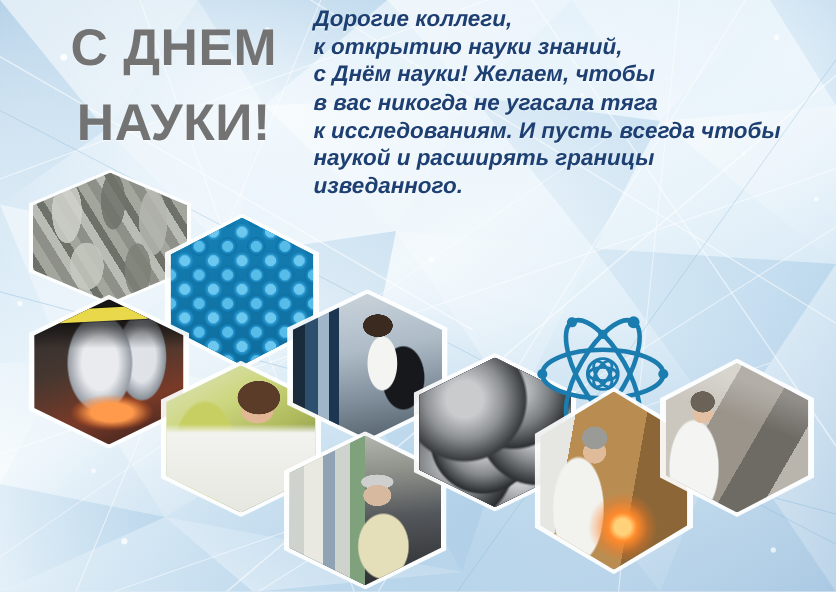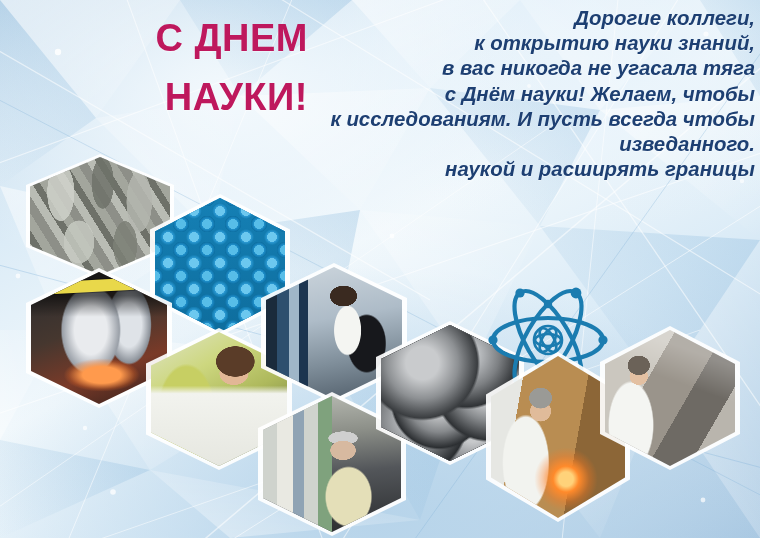--- a/index.html
+++ b/index.html
@@ -22,35 +22,35 @@
       radial-gradient(ellipse 60% 55% at 78% 10%, #e8f3fb 0%, rgba(232,243,251,0) 60%),
       radial-gradient(ellipse 80% 70% at 50% 95%, #b7d4ea 0%, rgba(183,212,234,0) 65%),
       linear-gradient(152deg,#b8d3e8 0%,#dcecf7 26%,#f1f8fc 46%,#dcecf7 66%,#a9c8e2 100%);
   }
   .poly{position:absolute;inset:0;}
   .poly svg{display:block;width:100%;height:100%;}
 
   
   .title-block{
     position:absolute;left:8px;top:20px;width:300px;
-    text-align:right;
-    color:#be185d;
+    text-align:center;
+    color:#737373;
     font-weight:bold;
     letter-spacing:0.5px;
     line-height:0.98;
-    font-size:38px;
+    font-size:47px;
     text-shadow:0 1px 1px rgba(255,255,255,.45);
   }
   .title-block .l1{display:block;}
   .title-block .l2{display:block;margin-top:22px;}
 
   
   .greet{
     position:absolute;left:285px;top:6px;width:470px;
-    text-align:right;
+    text-align:left;
     color:#1d3f72;
     font-weight:bold;font-style:italic;
     font-size:20.4px;line-height:25.2px;
     text-shadow:0 1px 1px rgba(255,255,255,.4);
   }
   .greet span{display:block;white-space:nowrap;}
 
   
   .hex{
     position:absolute;
@@ -255,25 +255,25 @@
   </div>
 
   <div class="title-block">
     <span class="l1">С ДНЕМ</span>
     <span class="l2">НАУКИ!</span>
   </div>
 
   <div class="greet">
     <span>Дорогие коллеги,</span>
     <span>к открытию науки знаний,</span>
+    <span>с Днём науки!  Желаем, чтобы</span>
     <span>в вас никогда не угасала тяга</span>
-    <span>с Днём науки!  Желаем, чтобы</span>
     <span>к исследованиям. И пусть всегда чтобы</span>
+    <span>наукой и расширять границы</span>
     <span>изведанного.</span>
-    <span>наукой и расширять границы</span>
   </div>
 
   <div class="hexwrap" style="left:26px;top:154px;width:148px;height:124px;"></div>
   <div class="hex" style="left:30px;top:157px;width:140px;height:118px;">
     <div class="hex-inner tx-rock"></div>
   </div>
 
   <div class="hexwrap" style="left:150px;top:194px;width:140px;height:142px;"></div>
   <div class="hex" style="left:155px;top:198px;width:130px;height:134px;">
     <div class="hex-inner tx-pellets"></div>

